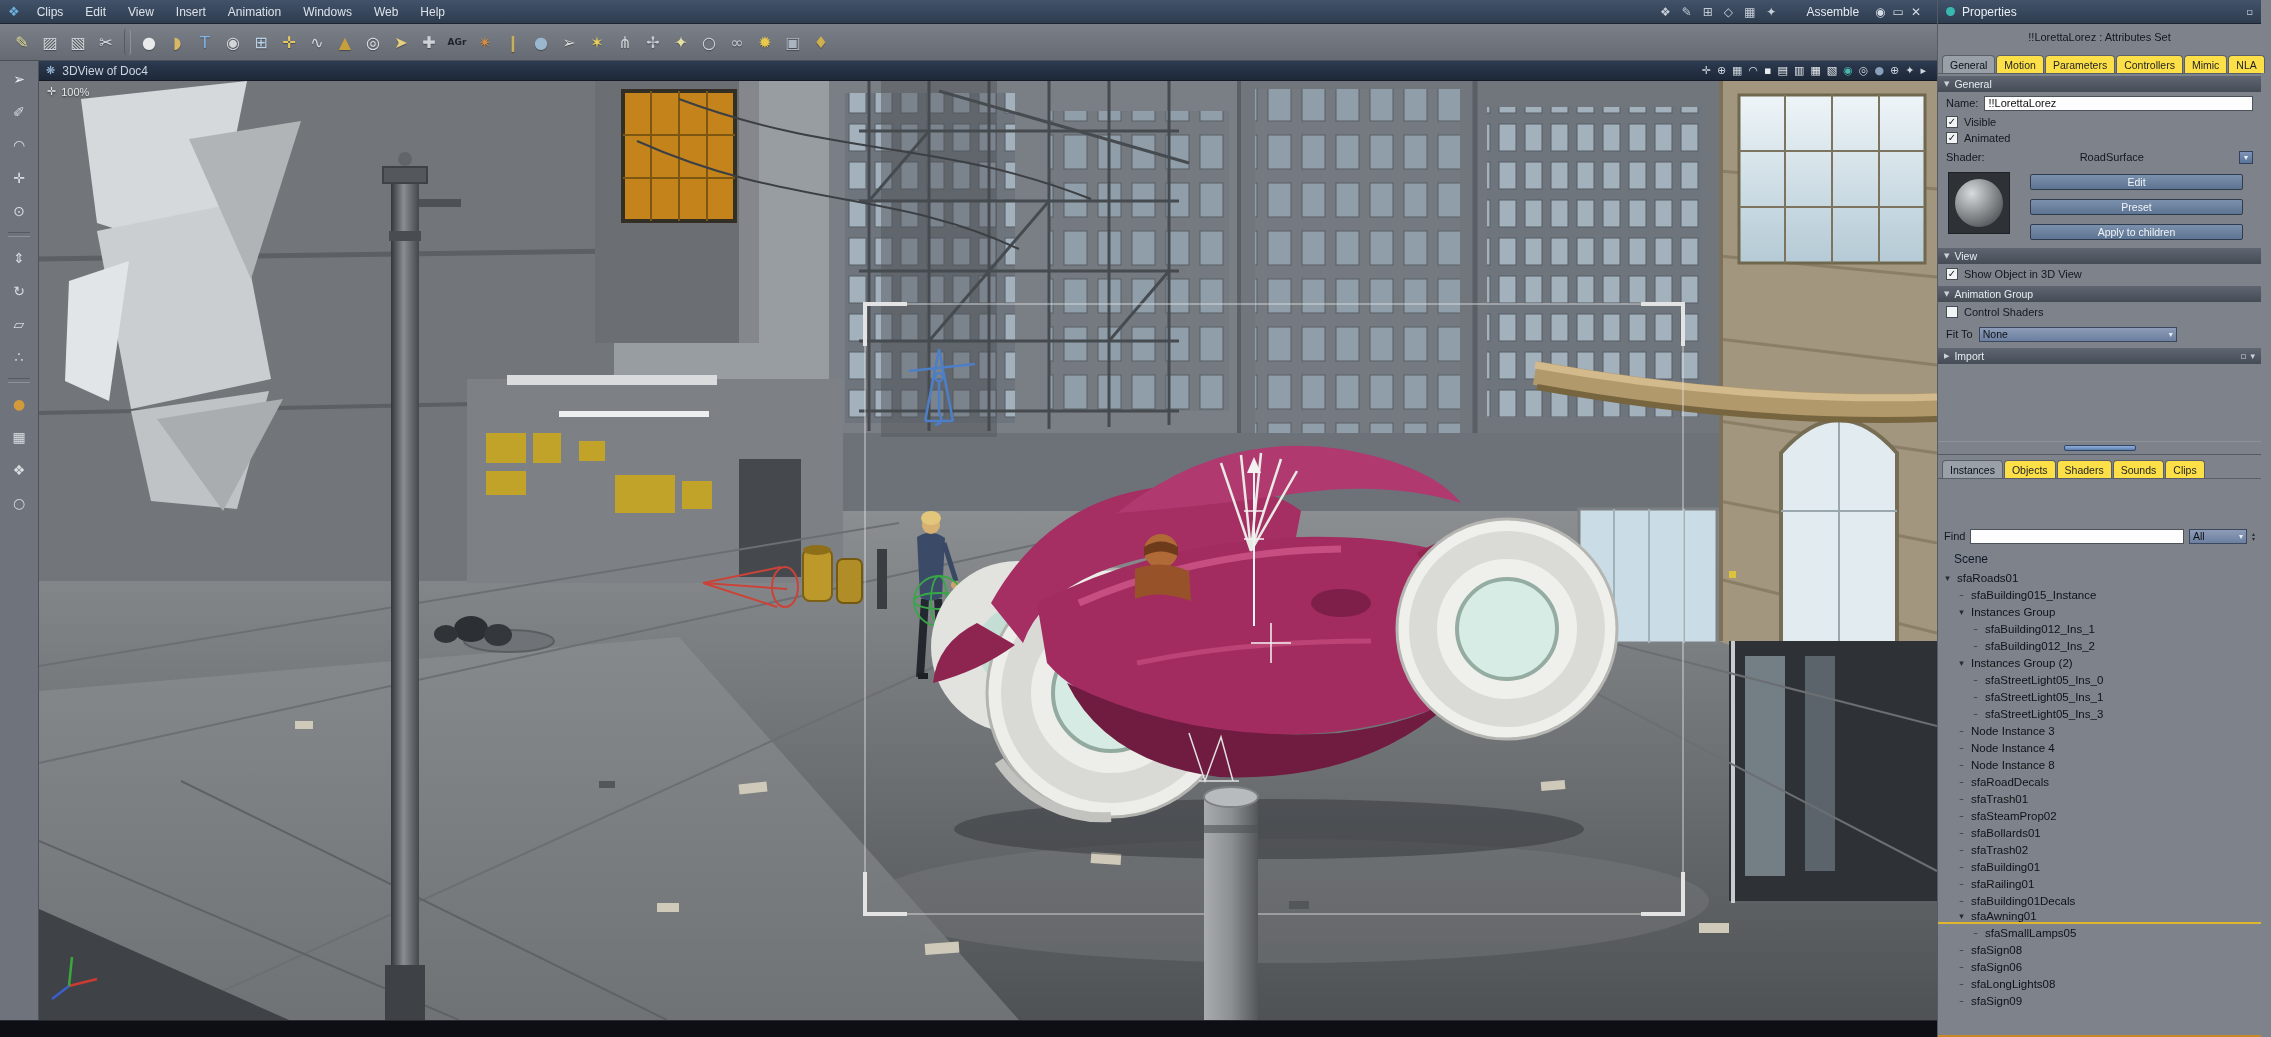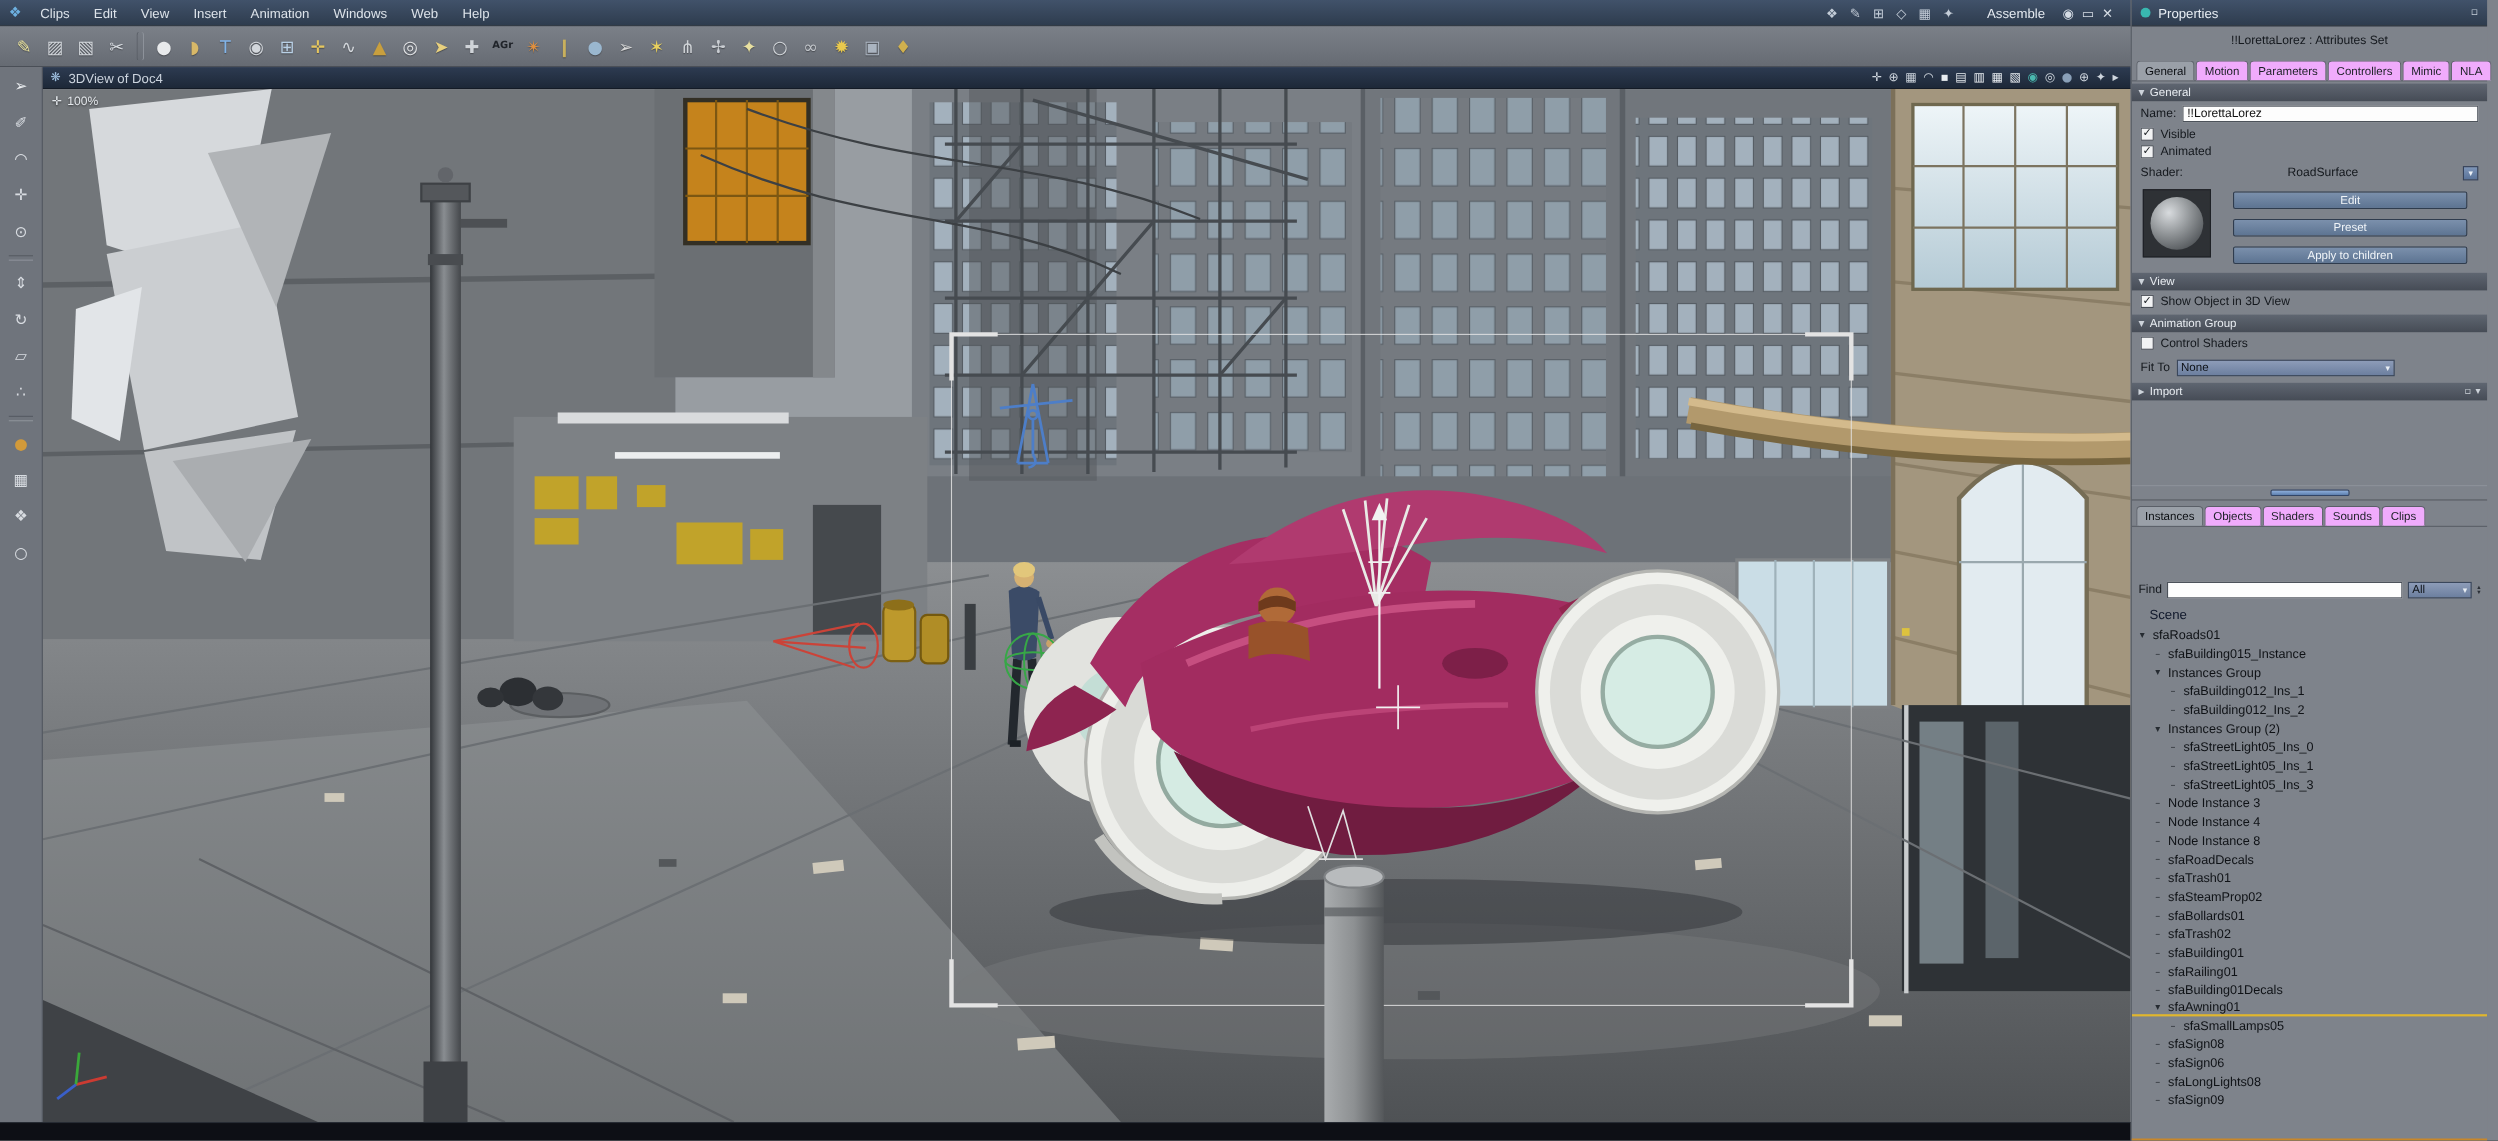--- a/index.html
+++ b/index.html
@@ -64,21 +64,21 @@
   .panel{position:absolute;left:1937px;top:0;width:324px;height:1037px;background:#7e838b;
     border-left:1px solid #23293270;display:flex;flex-direction:column;}
   .p-header{height:24px;background:linear-gradient(#41526a,#2e3c4e);display:flex;align-items:center;
     padding:0 8px;border-bottom:1px solid #1d2530;}
   .p-dot{width:9px;height:9px;border-radius:50%;background:#39b8b0;margin-right:7px;}
   .p-title{color:#e8eef4;font-size:12px;flex:1;}
   .p-hbtn{color:#c4cdd8;font-size:10px;}
   .p-subtitle{height:26px;display:flex;align-items:center;justify-content:center;
     color:#14181d;font-size:11px;}
   .p-tabs{height:24px;display:flex;align-items:flex-end;padding:0 4px;gap:1px;border-bottom:1px solid #5a5f67;}
-  .tab{background:#f0abfc;border:1px solid #5a5f67;border-bottom:none;border-radius:4px 4px 0 0;
+  .tab{background:#fde047;border:1px solid #5a5f67;border-bottom:none;border-radius:4px 4px 0 0;
     padding:3px 7px 2px;font-size:10.5px;color:#1c2026;}
   .tab.active{background:#9aa0a8;color:#0c0f13;}
   .tab.last{margin-left:auto;}
   .sec-hdr{height:16px;background:linear-gradient(#5f6671,#464c56);display:flex;align-items:center;
     gap:5px;padding:0 6px;color:#e8ecf1;font-size:10.5px;margin-top:2px;}
   .sec-arrow{font-size:7px;color:#cdd3da;}
   .sec-btns{margin-left:auto;display:flex;gap:4px;}
   .sec-btn{font-size:9px;color:#cdd3da;}
   .p-row{display:flex;align-items:center;padding:0 8px;gap:6px;}
   .row-name{height:22px;}

